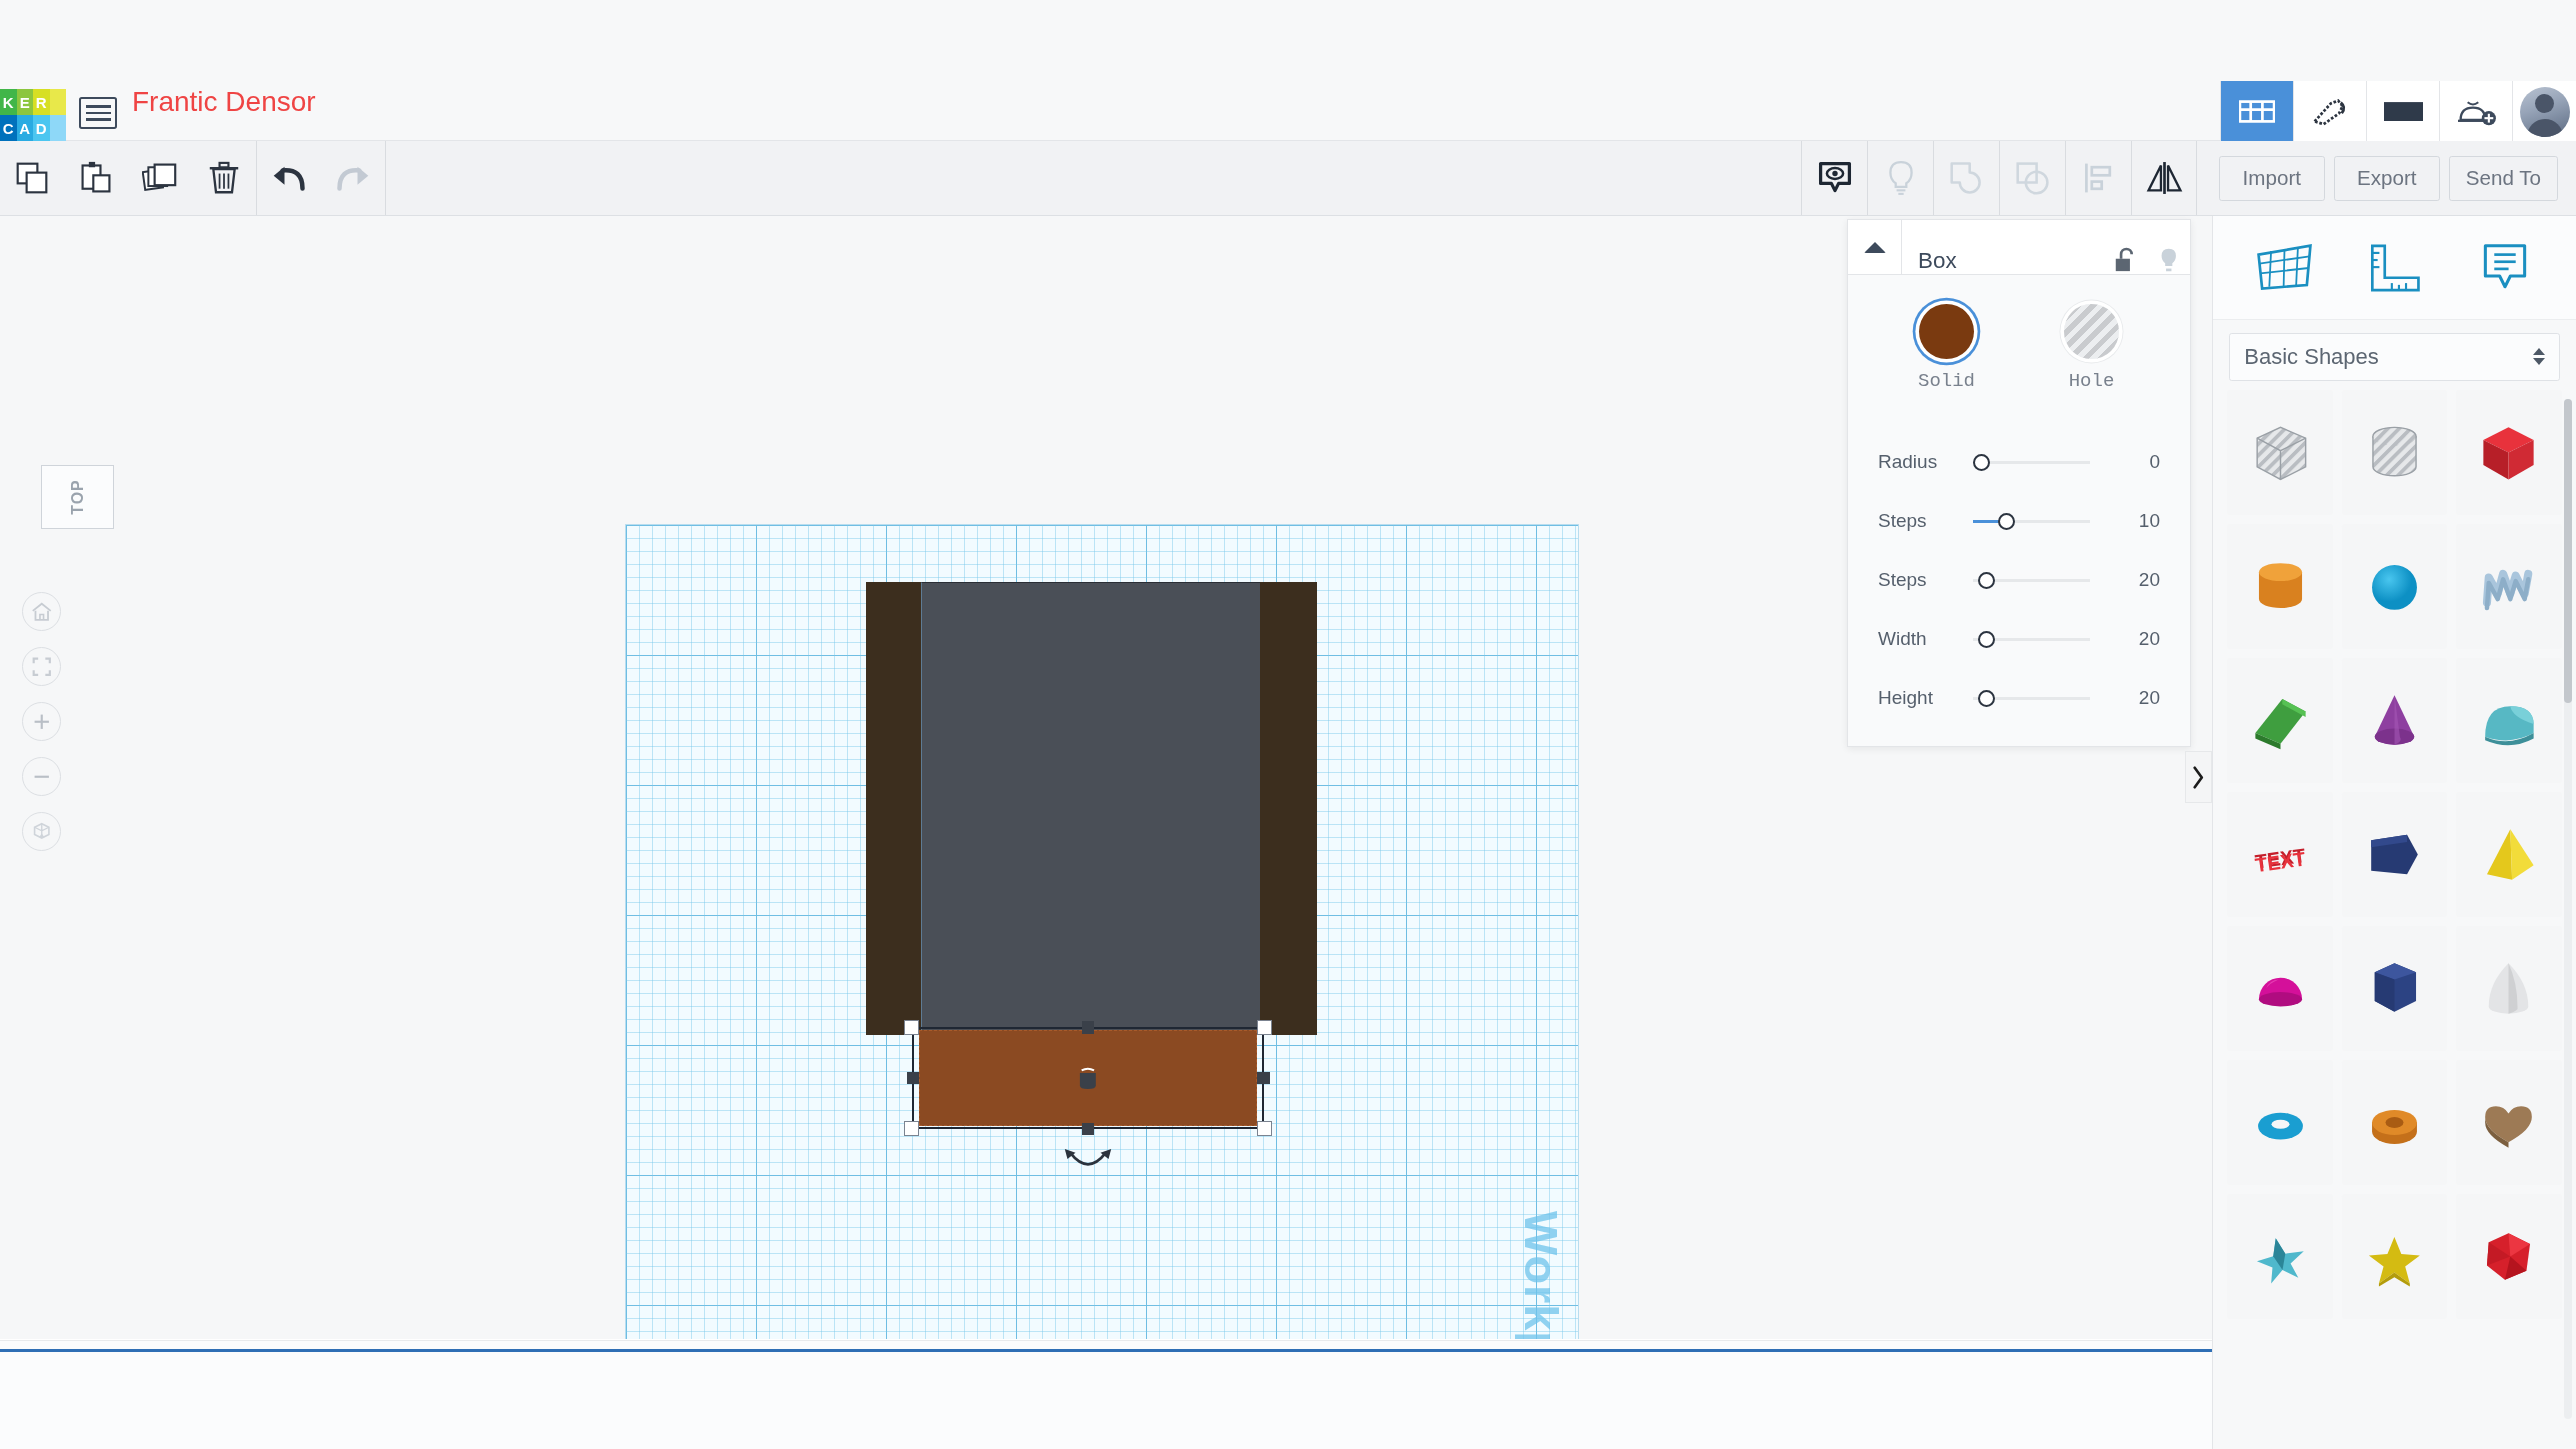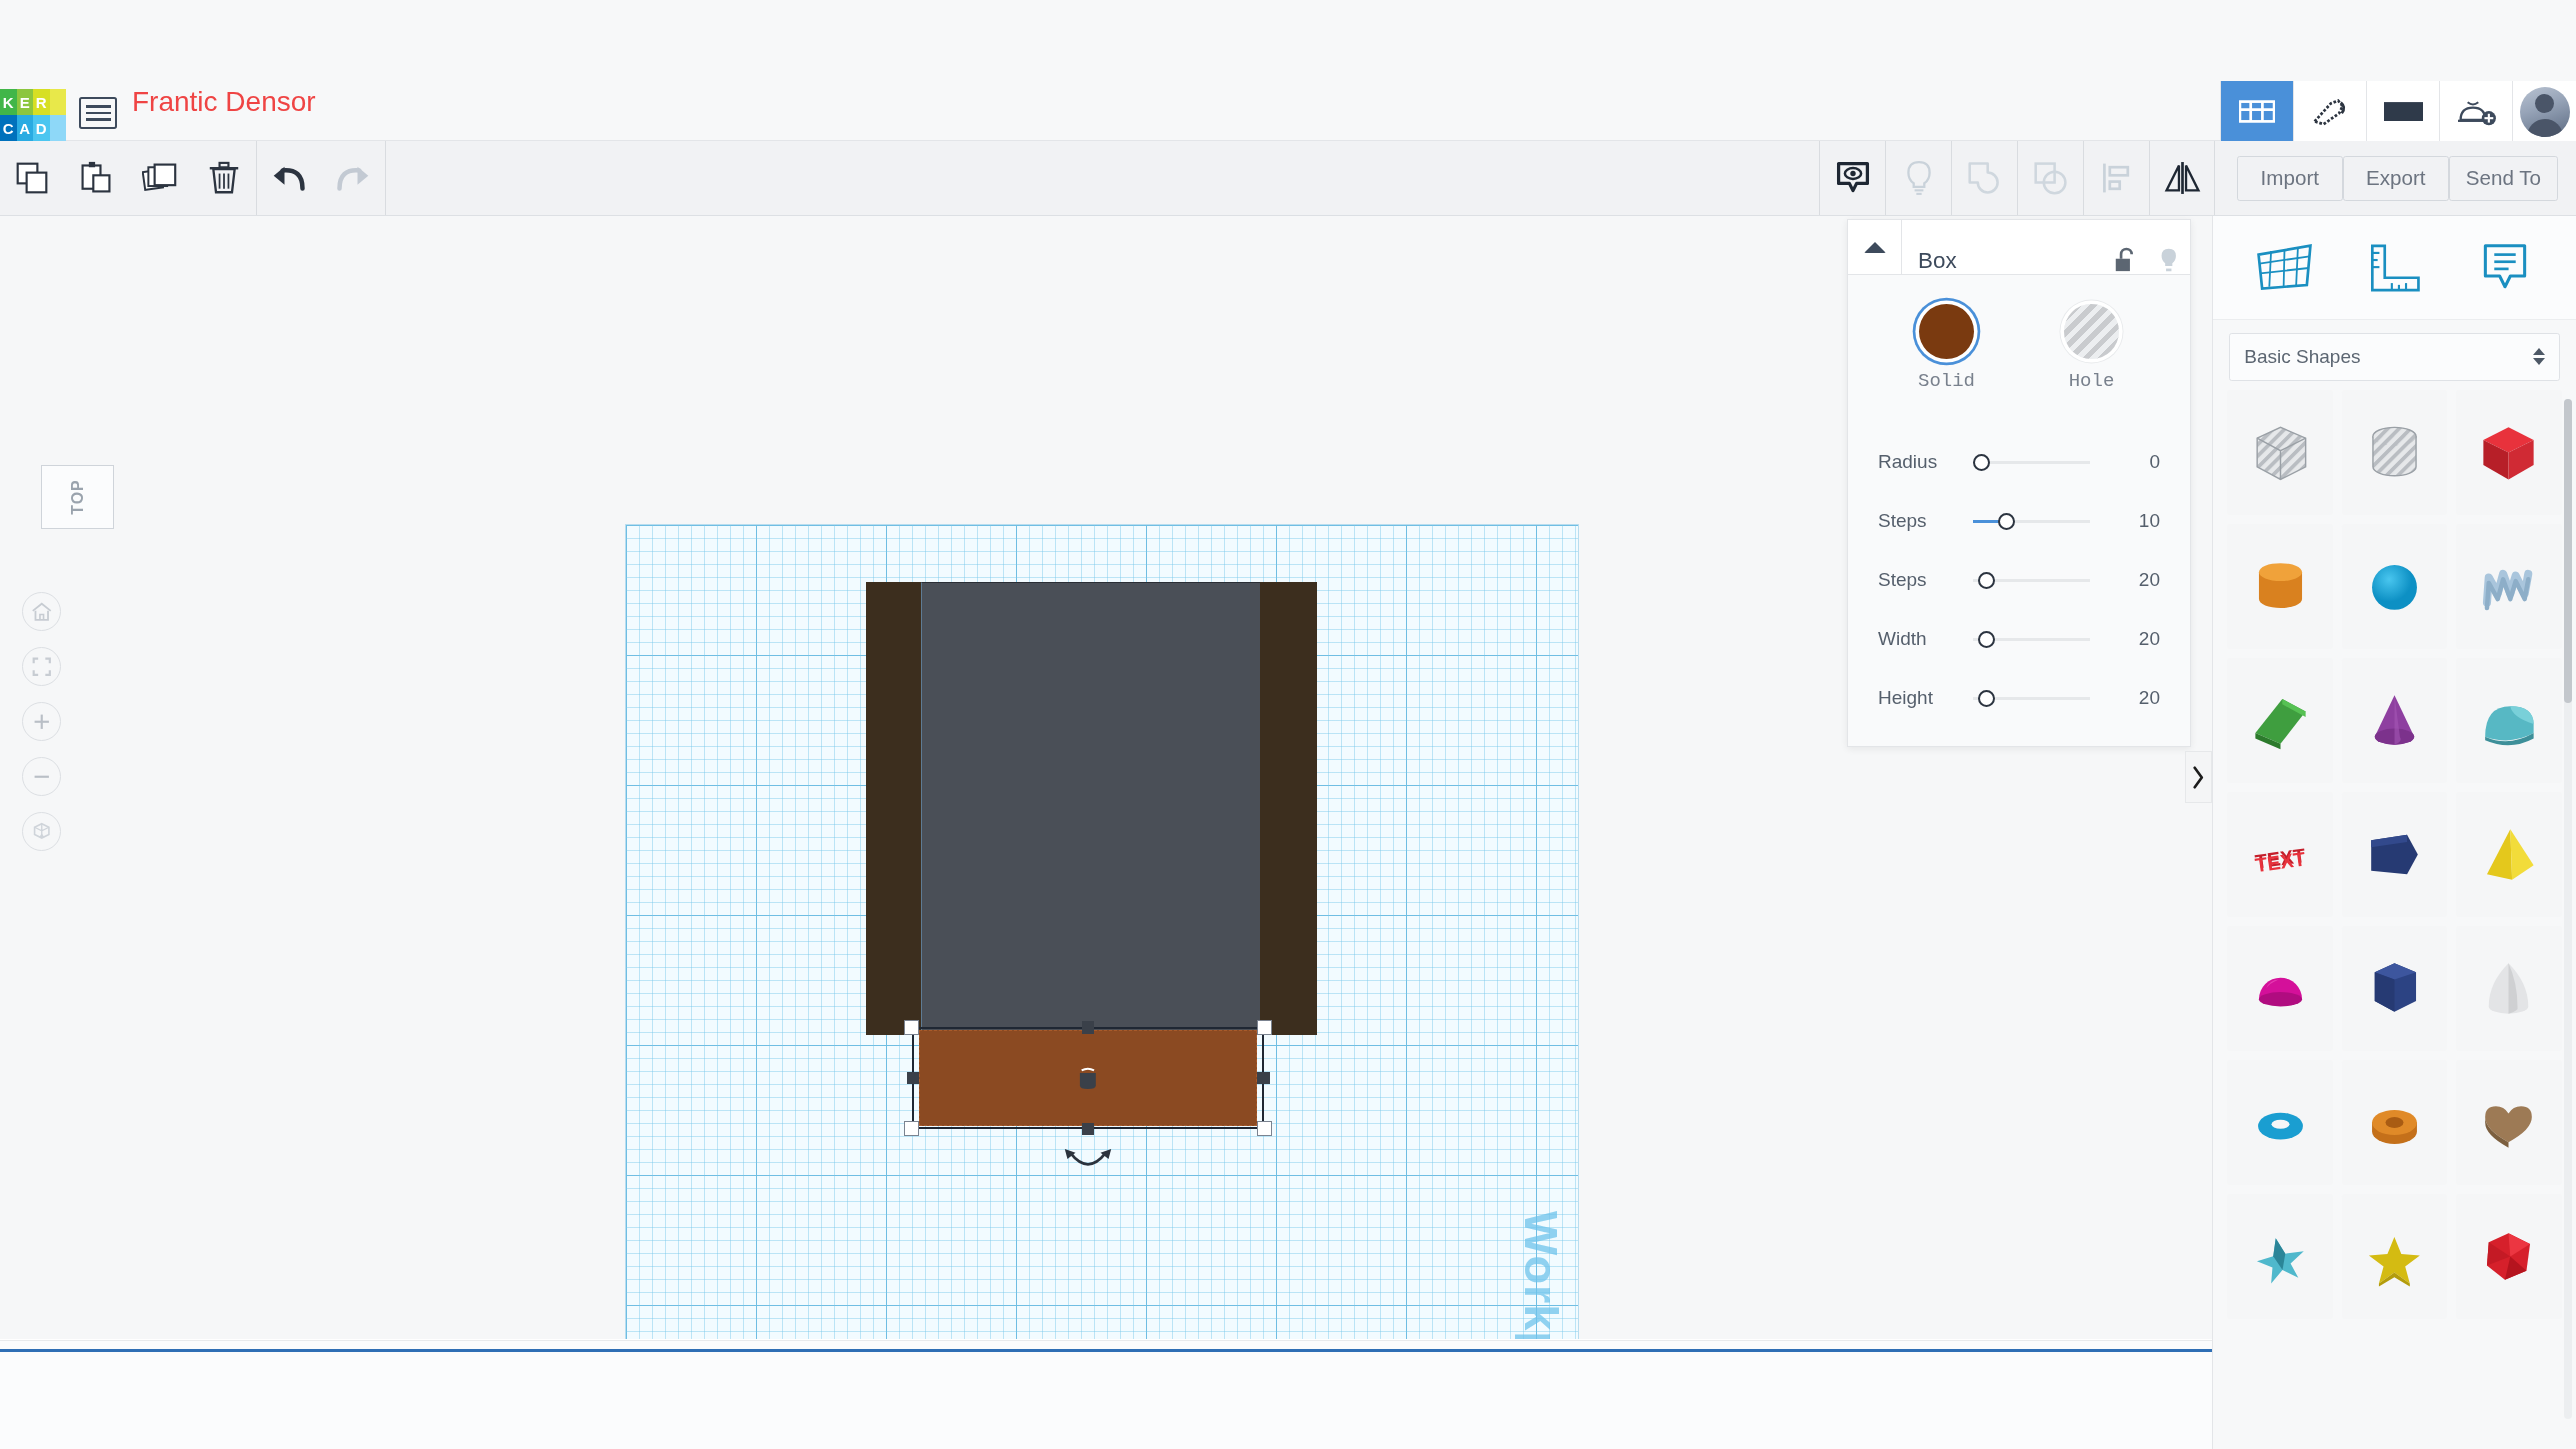--- a/index.html
+++ b/index.html
@@ -90,21 +90,21 @@
   }
   .tb-div { width: 0.9px; background: #d9dce0; margin: 0; }
   .tb-spacer { flex: 1; }
   .tb-right { display: flex; align-items: stretch; }
   .tb-rbtn {
     width: 66px; display: flex; align-items: center; justify-content: center;
     border-left: 0.9px solid #d9dce0;
   }
   .tb-rbtn:last-child { border-right: 0.9px solid #d9dce0; }
   .tb-actions {
-    display: flex; align-items: center; padding: 0 18px 0 21.5px;
+    display: flex; align-items: center; gap: 9px; padding: 0 18px 0 21.5px;
   }
   .act-btn {
     height: 45px; min-width: 106px; padding: 0 16px;
     background: #f1f2f4; border: 0.9px solid #d4d8dd; border-radius: 2.7px;
     color: #6c7480; font-size: 20.6px; cursor: pointer;
     display: flex; align-items: center; justify-content: center;
   }
 
   
   .canvas {
@@ -261,21 +261,21 @@
   }
   .sb-tabs {
     height: 104px; display: flex; align-items: center; justify-content: space-around;
     background: #fbfcfd; border-bottom: 0.9px solid #ebedef; padding: 0 16px;
   }
   .sb-tab { width: 75px; height: 75px; display: flex; align-items: center; justify-content: center; cursor: pointer; }
   .sb-select-wrap { padding: 12.5px 16px 9px 16px; }
   .sb-select {
     width: 100%; height: 48px; border: 0.9px solid #dfe2e6; background: #fbfcfd;
     border-radius: 2.7px; display: flex; align-items: center; justify-content: space-between;
-    padding: 0 14.3px; color: #5c6672; font-size: 19px; cursor: pointer;
+    padding: 0 14.3px; color: #5c6672; font-size: 22px; cursor: pointer;
   }
   .spin { display: flex; flex-direction: column; gap: 3.6px; }
   .spin .up { width: 0; height: 0; border-left: 6.3px solid transparent; border-right: 6.3px solid transparent; border-bottom: 7.2px solid #4d5866; }
   .spin .dn { width: 0; height: 0; border-left: 6.3px solid transparent; border-right: 6.3px solid transparent; border-top: 7.2px solid #4d5866; }
 
   .shapes-scroll { position: relative; height: 1045px; overflow: hidden; padding: 0 14.3px; }
   .shapes-grid { display: grid; grid-template-columns: repeat(3, 1fr); gap: 9px; }
   .shape-cell {
     height: 125px; background: #f5f6f7; border-radius: 2.7px;
     display: flex; align-items: center; justify-content: center; cursor: pointer;

